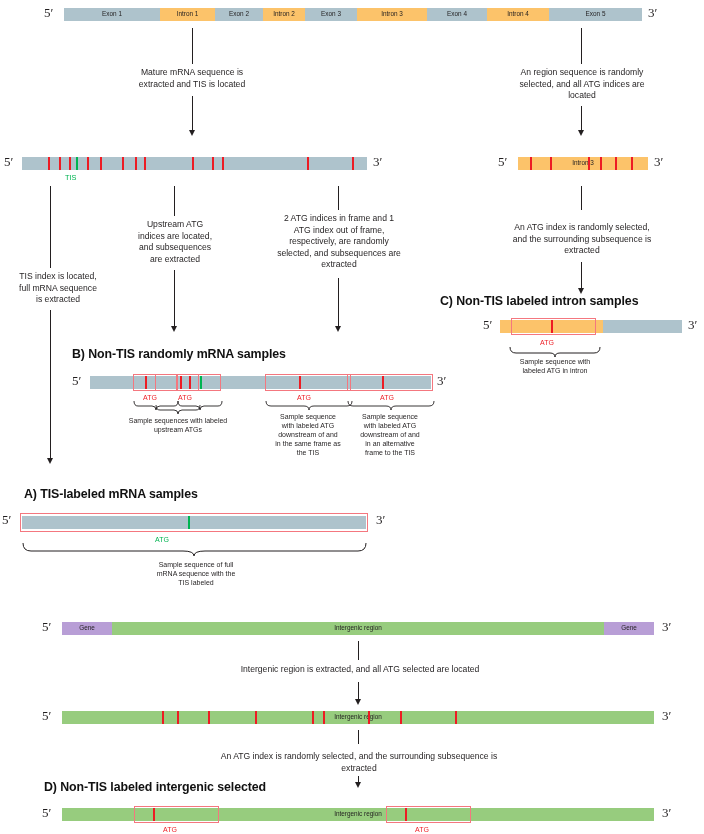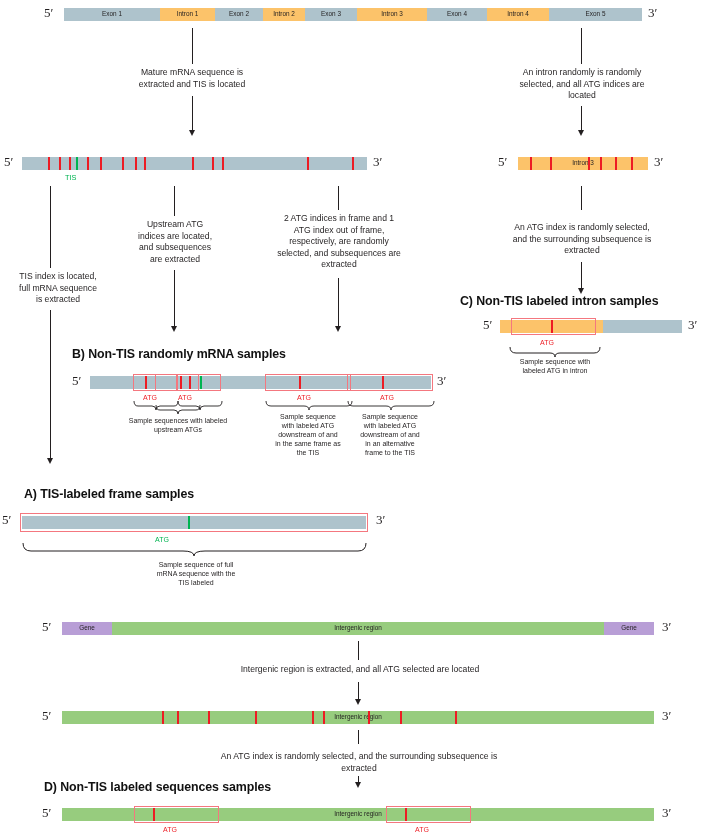--- a/index.html
+++ b/index.html
@@ -78,21 +78,21 @@
     </div>
   </div>
 
 <div class="vline" style="left:192px;top:28px;height:36px;"></div>
 <div class="proc" style="left:98px;top:67px;width:188px;white-space:pre-line;">Mature mRNA sequence is
 extracted and TIS is located</div>
 <div class="vline" style="left:192px;top:96px;height:36px;"></div>
 <div class="arrowhead" style="left:188.5px;top:130px;"></div>
 
 <div class="vline" style="left:581px;top:28px;height:36px;"></div>
-<div class="proc" style="left:486px;top:67px;width:192px;white-space:pre-line;">An intron randomly is randomly
+<div class="proc" style="left:486px;top:67px;width:192px;white-space:pre-line;">An region sequence is randomly
 selected, and all ATG indices are
 located</div>
 <div class="vline" style="left:581px;top:106px;height:26px;"></div>
 <div class="arrowhead" style="left:577.5px;top:130px;"></div>
 
 <div class="prime" style="left:4px;top:155px;">5′</div>
 <div class="prime" style="left:373px;top:155px;">3′</div>
 <div class="bar exon" id="mrna-track" style="left:22px;top:157px;width:345px;">
     <div class="tick" style="left: 26px;"></div>
     <div class="tick" style="left: 37px;"></div>
@@ -149,21 +149,21 @@
 <div class="vline" style="left:338px;top:278px;height:50px;"></div>
 <div class="arrowhead" style="left:334.5px;top:326px;"></div>
 
 <div class="vline" style="left:581px;top:186px;height:24px;"></div>
 <div class="proc" style="left:487px;top:222px;width:190px;white-space:pre-line;">An ATG index is randomly selected,
 and the surrounding subsequence is
 extracted</div>
 <div class="vline" style="left:581px;top:262px;height:28px;"></div>
 <div class="arrowhead" style="left:577.5px;top:288px;"></div>
 
-<div class="heading" style="left:460px;top:294px;">C) Non-TIS labeled intron samples</div>
+<div class="heading" style="left:440px;top:294px;">C) Non-TIS labeled intron samples</div>
 <div class="prime" style="left:483px;top:318px;">5′</div>
 <div class="prime" style="left:688px;top:318px;">3′</div>
 <div class="bar" style="left:500px;top:320px;width:182px;">
   <div class="seg intron" style="left:0;width:103px;"></div>
   <div class="seg exon" style="left:103px;width:79px;"></div>
   <div class="tick" style="left:51px;"></div>
 </div>
 <div class="rbox" style="left:511px;top:318px;width:85px;height:17px;"></div>
 <div class="atg" style="left:540px;top:339px;">ATG</div>
 <svg class="brace" style="left:508px;top:347px;" width="94" height="10" viewBox="0 0 94 10">
@@ -217,21 +217,21 @@
 with labeled ATG
 downstream of and
 in the same frame as
 the TIS</div>
 <div class="cap" style="left:345px;top:412px;width:90px;white-space:pre-line;">Sample sequence
 with labeled ATG
 downstream of and
 in an alternative
 frame to the TIS</div>
 
-<div class="heading" style="left:24px;top:487px;">A) TIS-labeled frame samples</div>
+<div class="heading" style="left:24px;top:487px;">A) TIS-labeled mRNA samples</div>
 <div class="prime" style="left:2px;top:513px;">5′</div>
 <div class="prime" style="left:376px;top:513px;">3′</div>
 <div class="bar exon" style="left:22px;top:516px;width:344px;">
   <div class="tick green" style="left:166px;"></div>
 </div>
 <div class="rbox" style="left:20px;top:513px;width:348px;height:19px;"></div>
 <div class="atggreen" style="left:155px;top:536px;">ATG</div>
 <svg class="brace" style="left:20px;top:543px;" width="350" height="13" viewBox="0 0 350 13">
   <path d="M3,0 Q3,8 11,8 L163,8 Q174,8 174,13 Q174,8 185,8 L338,8 Q346,8 346,0" fill="none" stroke="#231f20" stroke-width="1"></path>
 </svg>
@@ -274,21 +274,21 @@
     <div class="tick" style="left: 338px;"></div>
     <div class="tick" style="left: 393px;"></div>
   </div>
 
 <div class="vline" style="left:358px;top:730px;height:14px;"></div>
 <div class="proc" style="left:166px;top:751px;width:386px;white-space:pre-line;">An ATG index is randomly selected, and the surrounding subsequence is
 extracted</div>
 <div class="vline" style="left:358px;top:776px;height:8px;"></div>
 <div class="arrowhead" style="left:354.5px;top:782px;"></div>
 
-<div class="heading" style="left:44px;top:780px;">D) Non-TIS labeled sequences samples</div>
+<div class="heading" style="left:44px;top:780px;">D) Non-TIS labeled intergenic selected</div>
 <div class="prime" style="left:42px;top:806px;">5′</div>
 <div class="prime" style="left:662px;top:806px;">3′</div>
 <div class="bar interg" style="left:62px;top:808px;width:592px;">
   <div class="seg" style="left:0;width:100%;">
     <span>Intergenic region</span>
   </div>
   <div class="tick" style="left:91px;"></div>
   <div class="tick" style="left:343px;"></div>
 </div>
 <div class="rbox" style="left:134px;top:806px;width:85px;height:17px;"></div>

